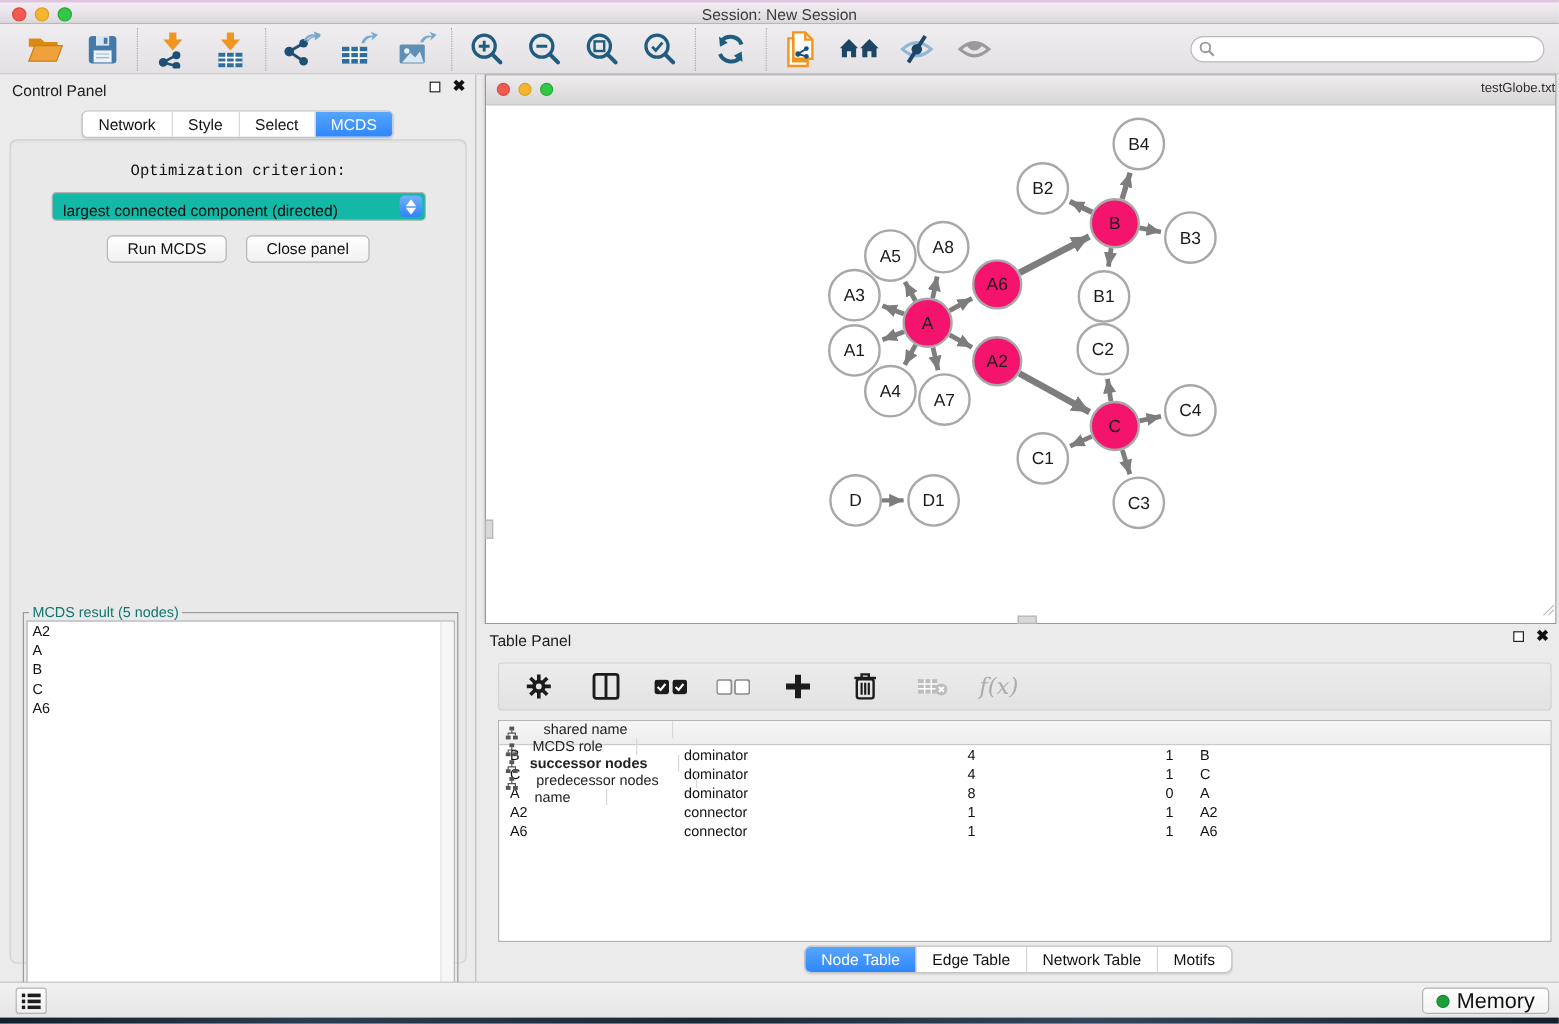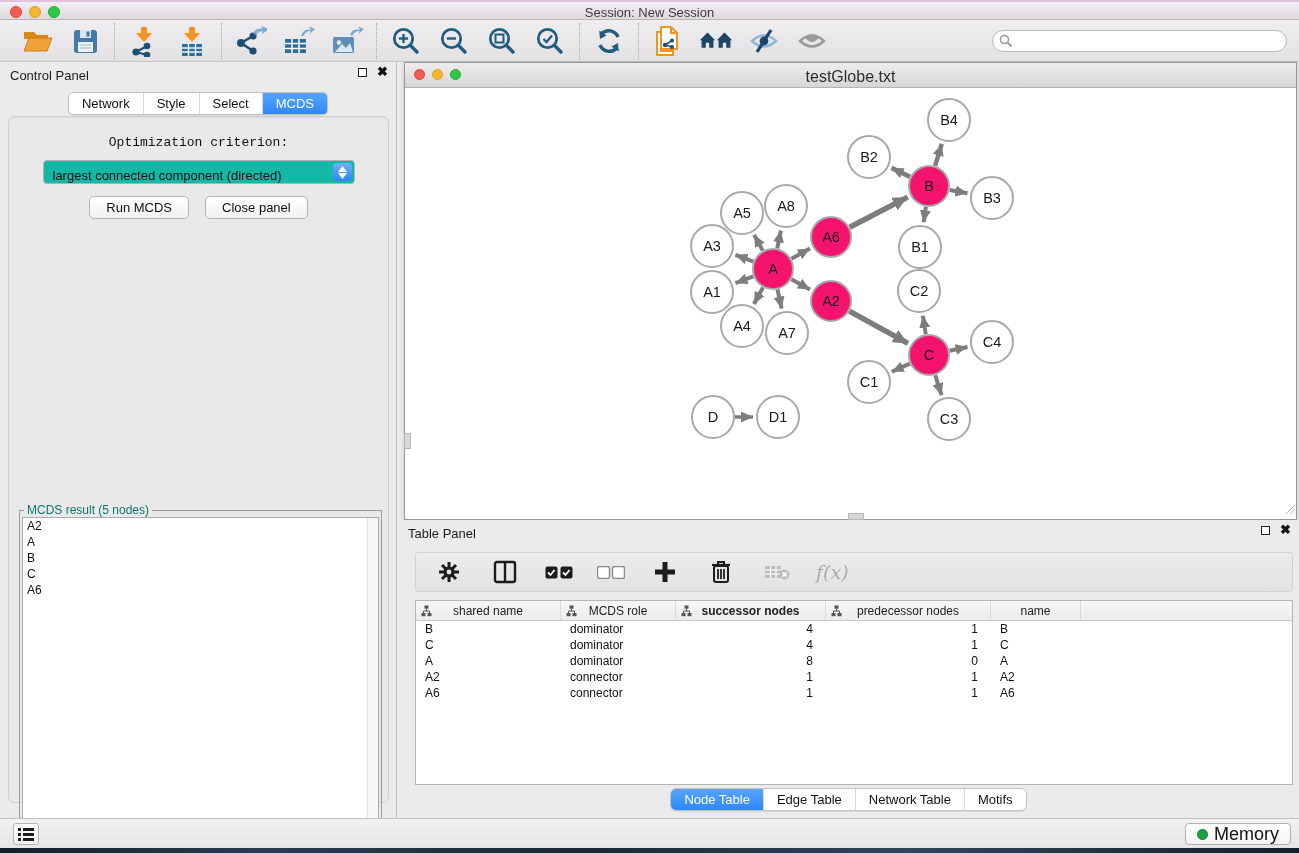--- a/index.html
+++ b/index.html
@@ -60,33 +60,33 @@
   #mcds-listbox { position:relative; width:357px; height:326px; margin:0 auto; background:#fff; border:1px solid #ababab; overflow:hidden; }
   #mcds-listbox .row { font-size:12px; color:#111; padding:1px 0 1px 4px; height:16px; }
   #mcds-scrollbar { position:absolute; right:0; top:0; width:11px; height:100%; background:#f7f7f7; border-left:1px solid #e3e3e3; }
 
   
   #net-window { position:absolute; left:404px; top:62px; width:893px; height:458px;
     border:1px solid #979797; background:#fff; box-shadow:0 1px 4px rgba(0,0,0,.18); }
   #net-titlebar { position:relative; height:25px; background:linear-gradient(#eeeced,#d7d5d6); border-bottom:1px solid #b3b3b3; }
   #net-titlebar .lights { left:9px; top:6px; }
   #net-titlebar .light { width:11px; height:11px; }
-  #net-title { position:absolute; width:100%; text-align:center; top:5px; font-size:16px; color:#2e2e2e; }
+  #net-title { position:absolute; width:100%; text-align:right; top:5px; font-size:11px; color:#2e2e2e; }
   #net-canvas { position:absolute; left:0; top:25px; width:891px; height:431px; background:#fff; overflow:hidden; }
   .grip-v { position:absolute; left:-1px; top:370px; width:7px; height:16px; background:#d8d8d8; border:1px solid #b5b5b5; }
   .grip-h { position:absolute; left:443px; bottom:-1px; width:16px; height:7px; background:#d8d8d8; border:1px solid #b5b5b5; }
   #net-resize { position:absolute; right:1px; bottom:1px; }
 
   
   #table-panel { position:absolute; left:398px; top:520px; width:901px; height:298px; background:#ebebeb; }
   #tp-toolbar { position:absolute; left:17px; top:32px; width:878px; height:40px;
     background:linear-gradient(#ececec,#e2e2e2); border:1px solid #d2d2d2; border-radius:3px;
     display:flex; align-items:center; gap:22px; padding:0 16px; }
   #tp-table { position:absolute; left:17px; top:80px; width:878px; height:185px; background:#fff; border:1px solid #b5b5b5; }
-  .thead { display:flex; height:20px; background:linear-gradient(#f6f6f6,#ededed); border-bottom:1px solid #c9c9c9; }
+  .thead { display:flex; height:20px; background:linear-gradient(#f6f6f6,#ededed); border-bottom:1px solid #c9c9c9;flex-direction:column; }
   .th { position:relative; display:flex; align-items:center; justify-content:center; font-size:12px; color:#222;
     border-right:1px solid #d9d9d9; gap:5px; }
   .th .tree-ic { position:absolute; left:5px; top:4px; }
   .trow { display:flex; height:16px; }
   .td { font-size:12px; color:#111; padding:1px 0; white-space:nowrap; overflow:hidden; }
   .td.l { padding-left:9px; text-align:left; }
   .td.r { padding-right:13px; text-align:right; }
   #tp-tabs-row { position:absolute; left:0; width:100%; top:268px; text-align:center; }
   #tp-tabs-row .seg { border-radius:6px; }
 

